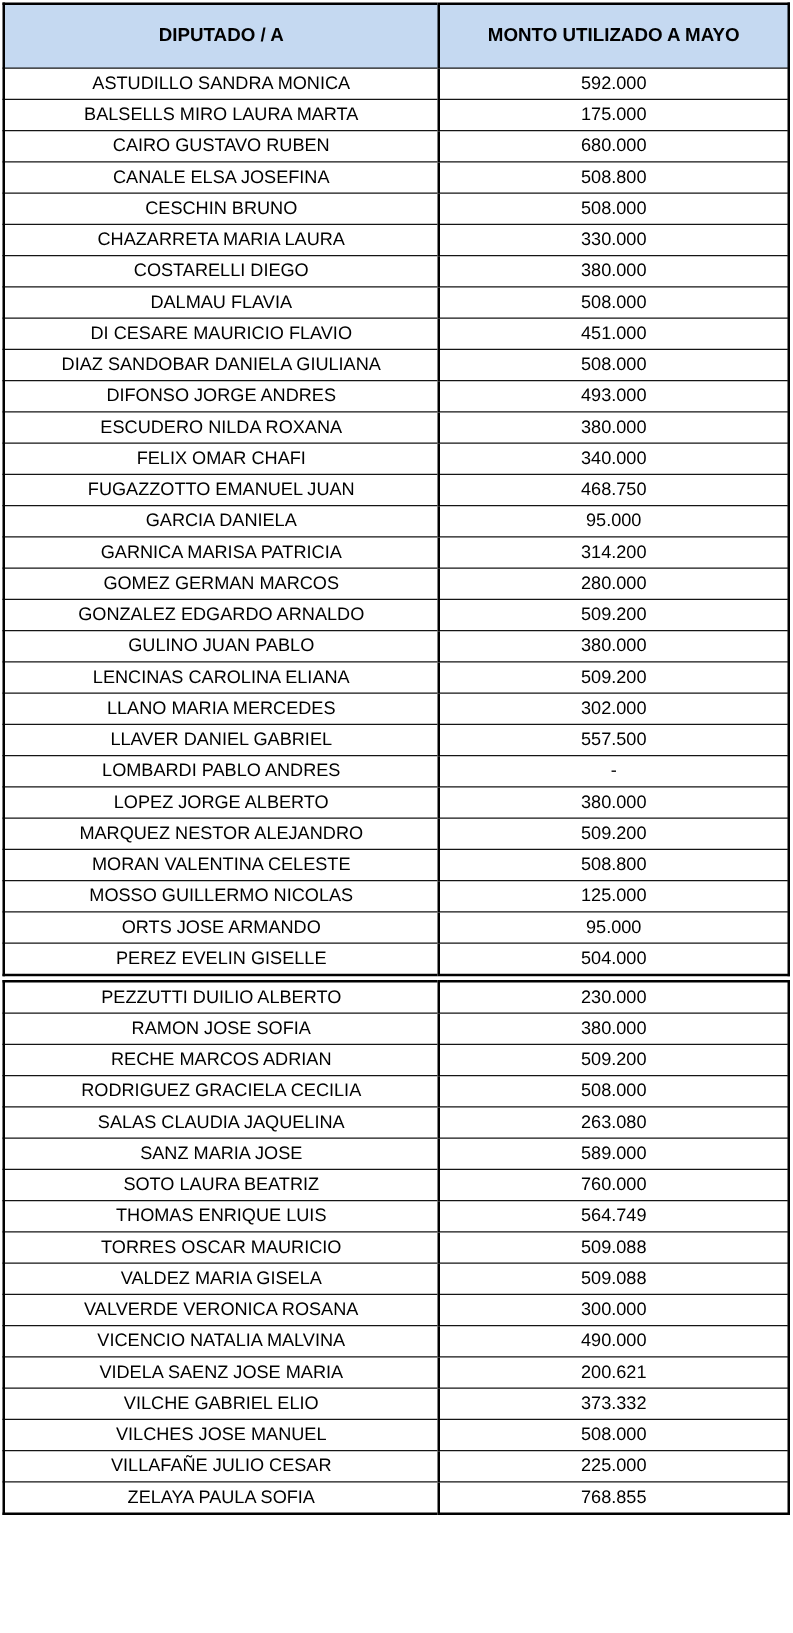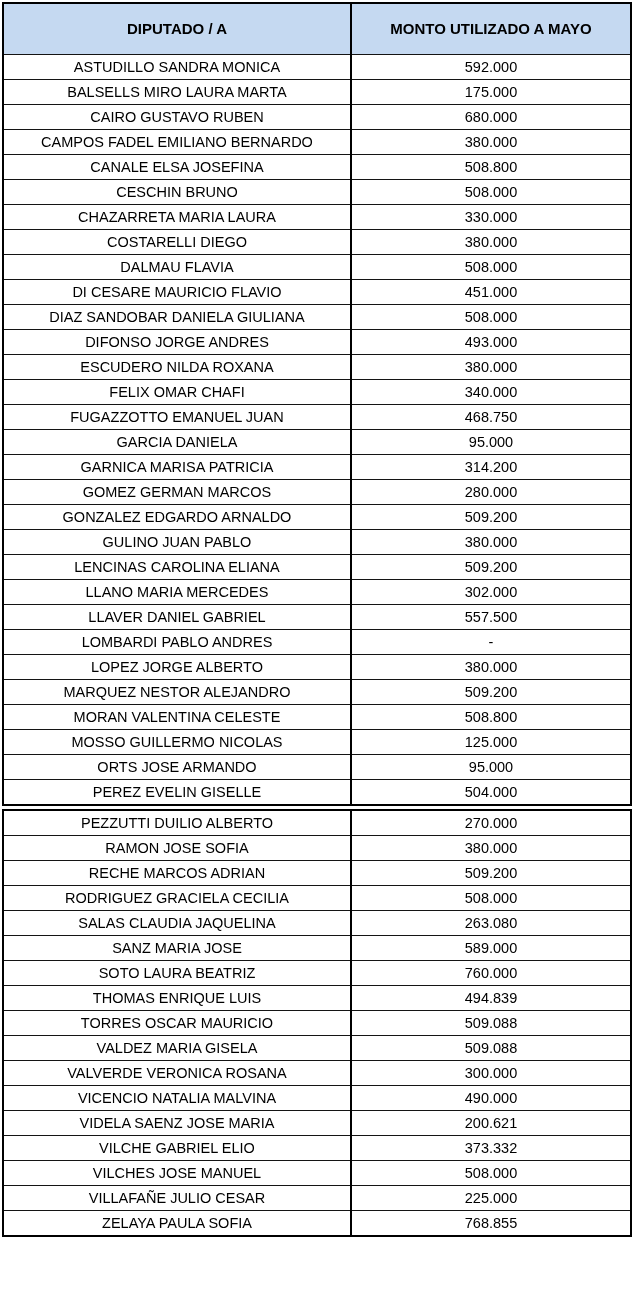--- a/index.html
+++ b/index.html
@@ -82,24 +82,20 @@
         </tr>
         <tr>
           <td>BALSELLS MIRO LAURA MARTA</td>
           <td>175.000</td>
         </tr>
         <tr>
           <td>CAIRO GUSTAVO RUBEN</td>
           <td>680.000</td>
         </tr>
         <tr>
-          <td>CAMPOS FADEL EMILIANO BERNARDO</td>
-          <td>380.000</td>
-        </tr>
-        <tr>
           <td>CANALE ELSA JOSEFINA</td>
           <td>508.800</td>
         </tr>
         <tr>
           <td>CESCHIN BRUNO</td>
           <td>508.000</td>
         </tr>
         <tr>
           <td>CHAZARRETA MARIA LAURA</td>
           <td>330.000</td>
@@ -200,21 +196,21 @@
   </table>
 
   <table class="grid segment-2">
     <colgroup>
       <col class="c-name">
       <col class="c-amount">
     </colgroup>
     <tbody id="tbody-segment-2">
         <tr>
           <td>PEZZUTTI DUILIO ALBERTO</td>
-          <td>270.000</td>
+          <td>230.000</td>
         </tr>
         <tr>
           <td>RAMON JOSE SOFIA</td>
           <td>380.000</td>
         </tr>
         <tr>
           <td>RECHE MARCOS ADRIAN</td>
           <td>509.200</td>
         </tr>
         <tr>
@@ -228,21 +224,21 @@
         <tr>
           <td>SANZ MARIA JOSE</td>
           <td>589.000</td>
         </tr>
         <tr>
           <td>SOTO LAURA BEATRIZ</td>
           <td>760.000</td>
         </tr>
         <tr>
           <td>THOMAS ENRIQUE LUIS</td>
-          <td>494.839</td>
+          <td>564.749</td>
         </tr>
         <tr>
           <td>TORRES OSCAR MAURICIO</td>
           <td>509.088</td>
         </tr>
         <tr>
           <td>VALDEZ MARIA GISELA</td>
           <td>509.088</td>
         </tr>
         <tr>

